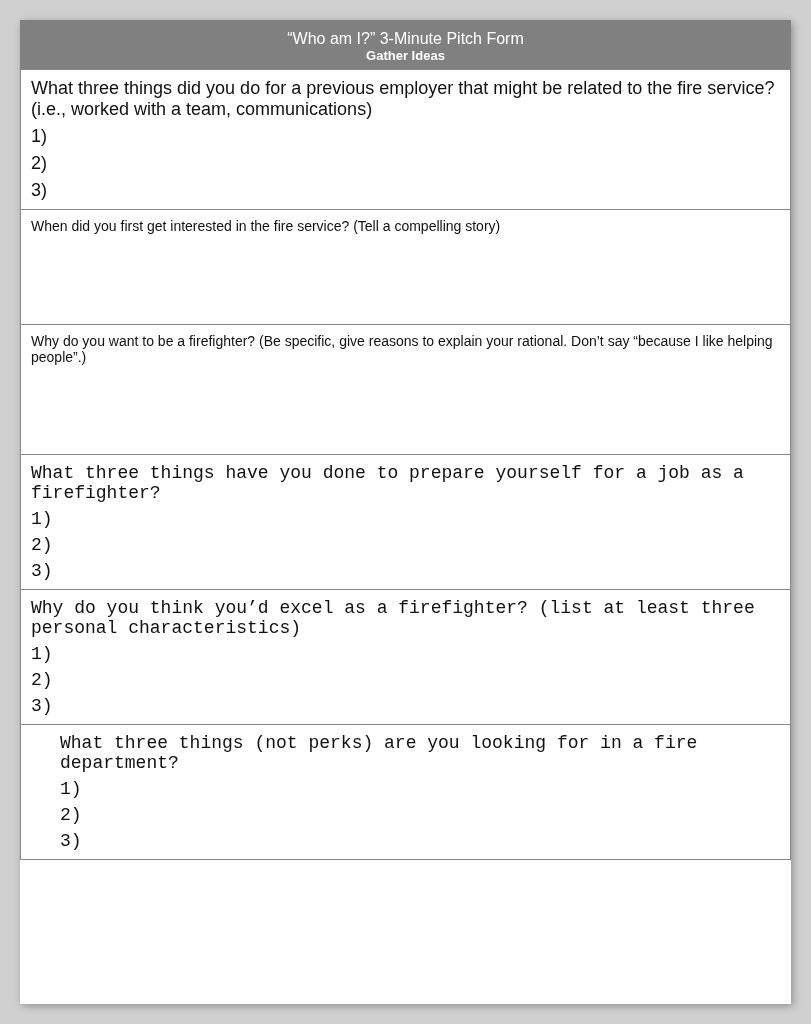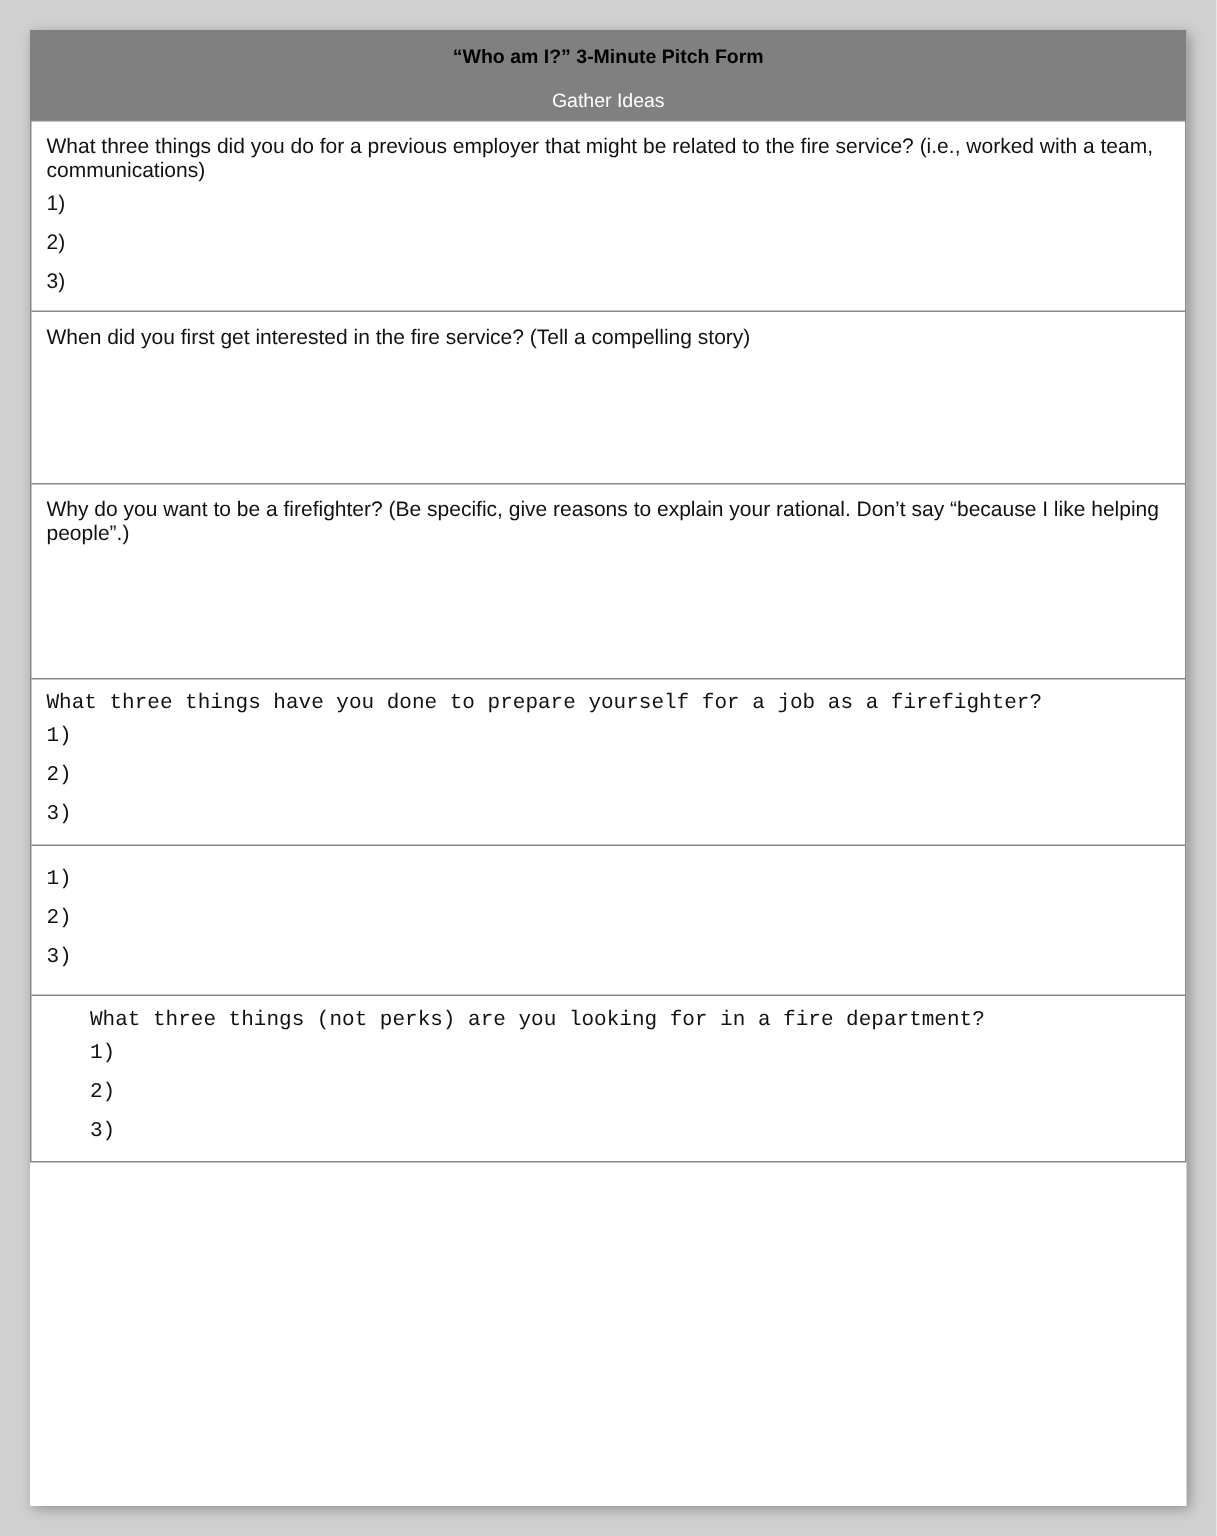--- a/index.html
+++ b/index.html
@@ -25,30 +25,30 @@
       box-shadow: 2px 2px 8px rgba(0,0,0,0.3);
     }
 
     .header {
       background: #808080;
       padding: 10px 20px 6px 20px;
       text-align: center;
     }
 
     .header-title {
-      color: #000000;
-      font-size: 13px;
-      font-weight: bold;
+      color: #ffffff;
+      font-size: 16px;
+      font-weight: normal;
     }
 
     .header-subtitle {
       color: #ffffff;
       font-size: 13px;
-      font-weight: normal;
-      margin-top: 14px;
+      font-weight: bold;
+      margin-top: 0;
     }
 
     .form-body {
       border: 1px solid #888;
       margin: 0;
     }
 
     .row-three-col {
       display: grid;
       grid-template-columns: 1fr 1fr 1fr;
@@ -75,21 +75,21 @@
       color: #111;
     }
 
     .row-single.tall {
       min-height: 115px;
     }
 
     .row-list {
       border-bottom: 1px solid #888;
       padding: 8px 10px;
-      font-size: 14px;
+      font-size: 18px;
       color: #111;
     }
 
     .list-question {
       margin-bottom: 4px;
     }
 
     .list-items {
       list-style: none;
       padding: 0;
@@ -142,20 +142,21 @@
     <div class="row-list medium-list">
       <div class="list-question">What three things have you done to prepare yourself for a job as a firefighter?</div>
       <ul class="list-items">
         <li>1)</li>
         <li>2)</li>
         <li>3)</li>
       </ul>
     </div>
 
     <div class="row-list medium-list">
+      <div class="list-question">Why do you think you’d excel as a firefighter? (list at least three personal characteristics)</div>
       <ul class="list-items">
         <li>1)</li>
         <li>2)</li>
         <li>3)</li>
       </ul>
     </div>
 
     <div class="row-list medium-list" style="border-bottom:none;margin-left:29px;">
       <div class="list-question">What three things (not perks) are you looking for in a fire department?</div>
       <ul class="list-items">

